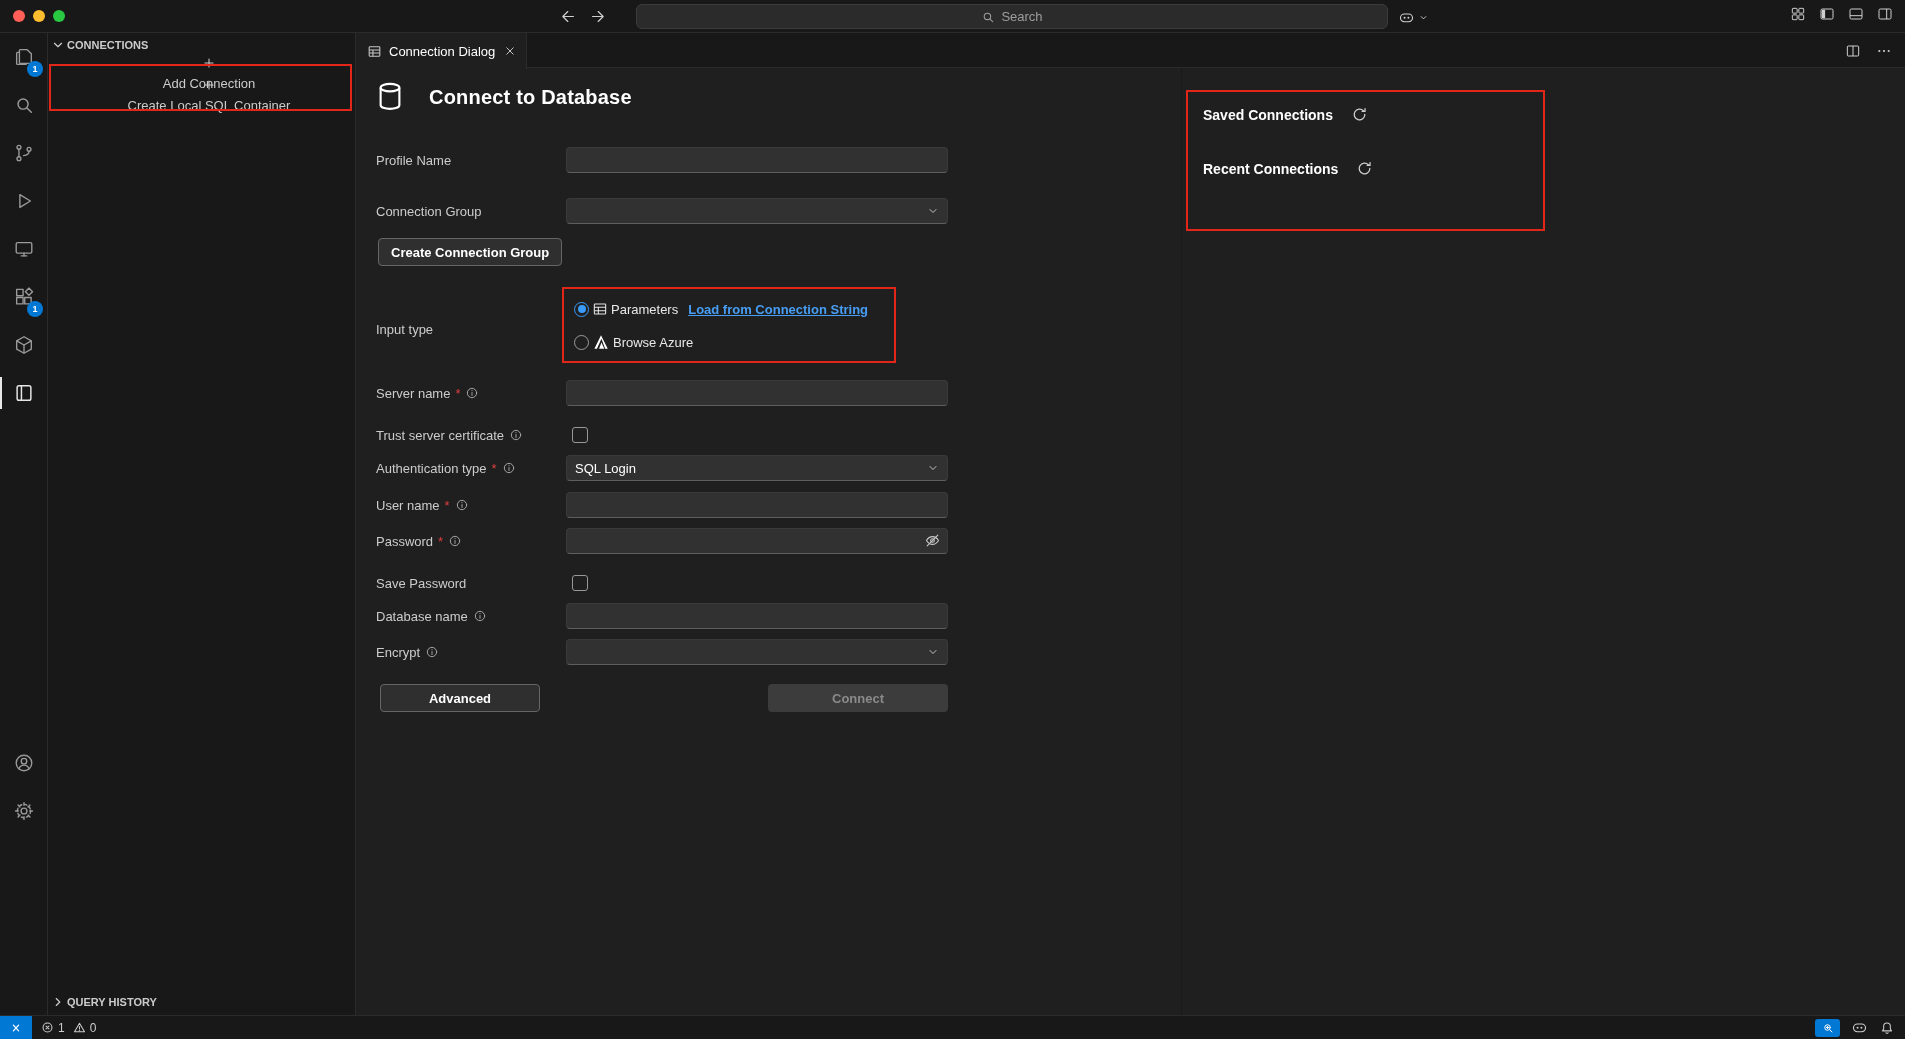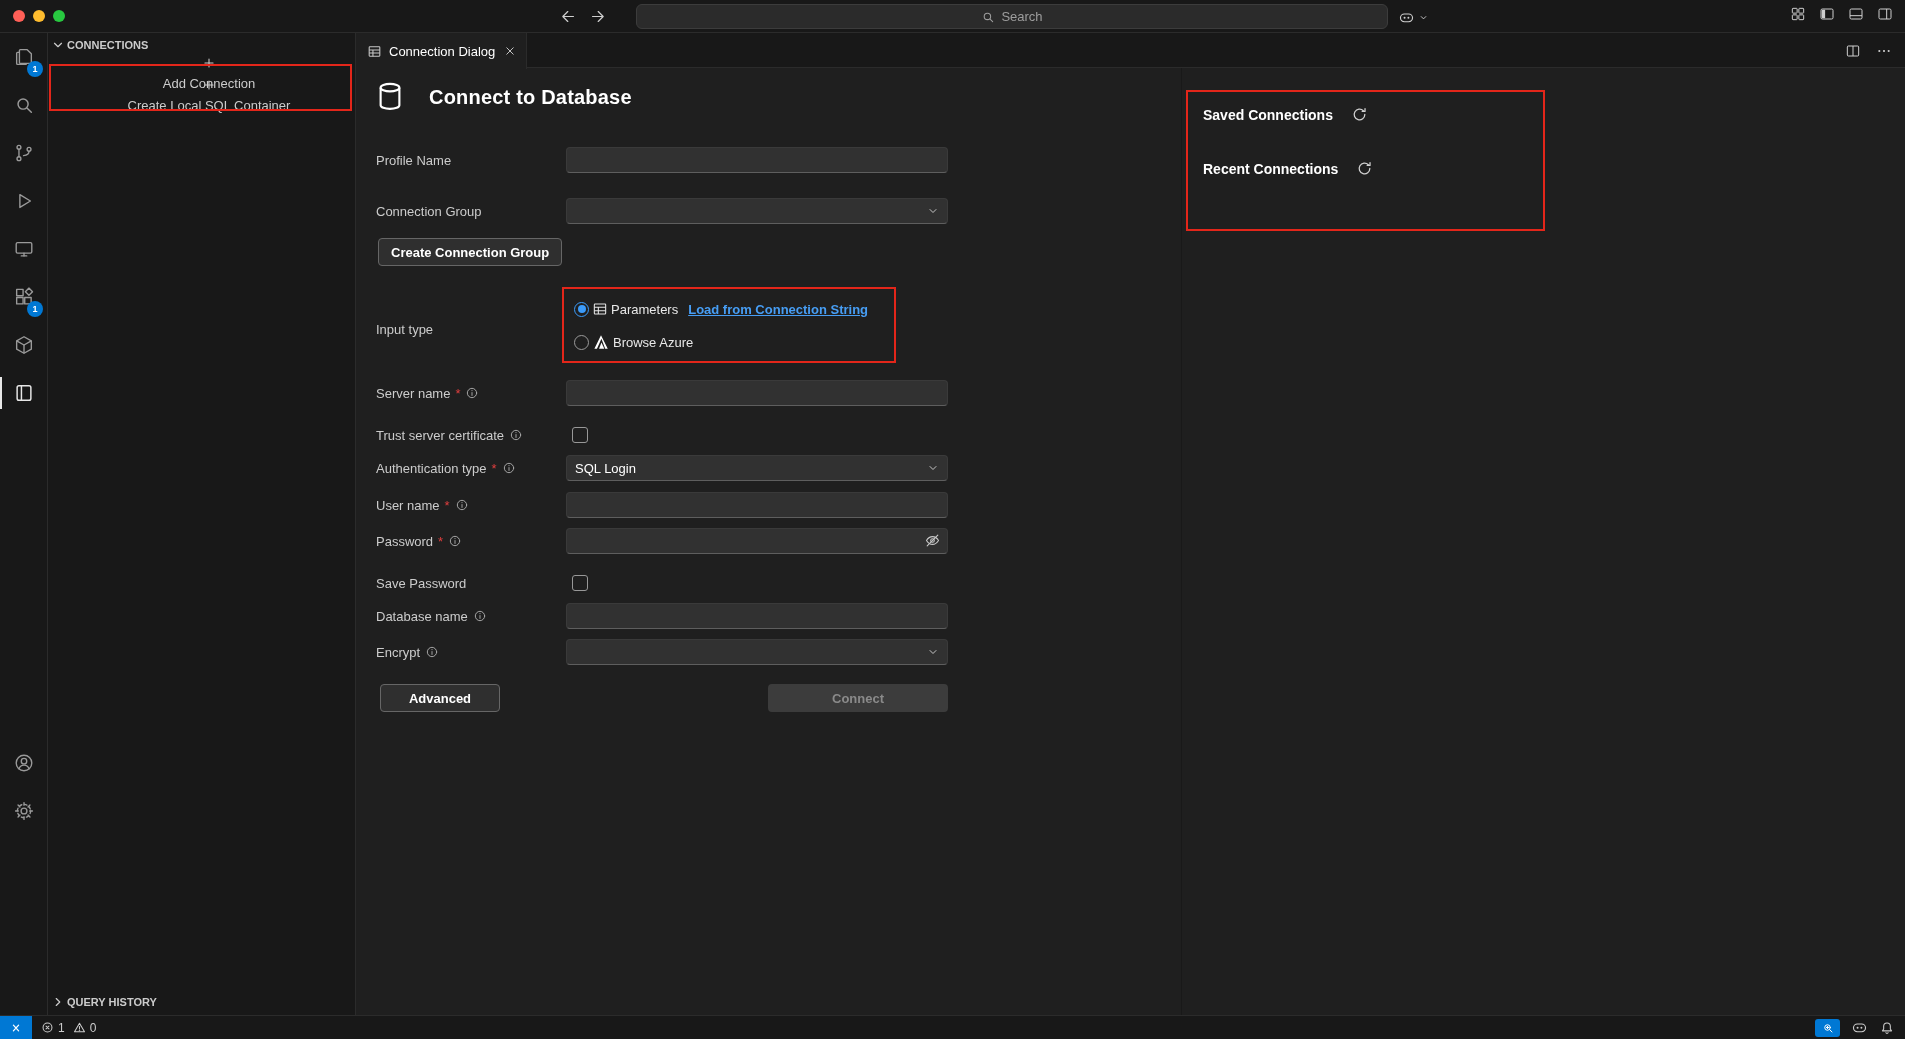--- a/index.html
+++ b/index.html
@@ -556,21 +556,21 @@
             <span class="icon chev">
               <svg width="12" height="12" viewBox="0 0 24 24" fill="none" stroke="currentColor" stroke-width="2" stroke-linecap="round" stroke-linejoin="round">
                   <path d="M6 9l6 6 6-6"></path>
                 </svg>
             </span>
           </div>
         </div>
       </div>
 
       <div class="frow" style="top:616px; width:572px; justify-content:space-between;">
-        <button class="btn" style="margin-left:4px; width:120px">Advanced</button>
+        <button class="btn" style="margin-left:4px; width:160px">Advanced</button>
         <button class="btn disabled">Connect</button>
       </div>
 
       <div class="conn-row" style="left:847px; top:38px;">
         <span class="conn-title">Saved Connections</span>
         <span class="icon refresh-btn">
           <svg width="17" height="17" viewBox="0 0 24 24" fill="none" stroke="currentColor" stroke-width="1.8" stroke-linecap="round" stroke-linejoin="round">
               <path d="M19.5 12a7.5 7.5 0 1 1-2.1-5.2"></path>
               <path d="M19.8 3.6v4h-4"></path>
             </svg>

